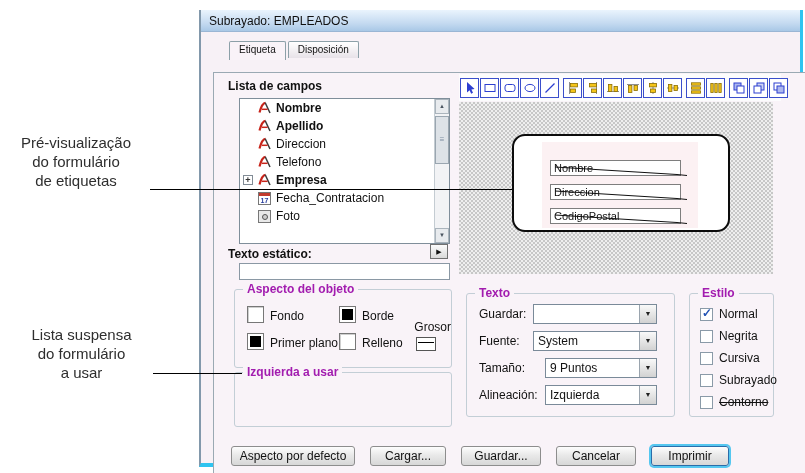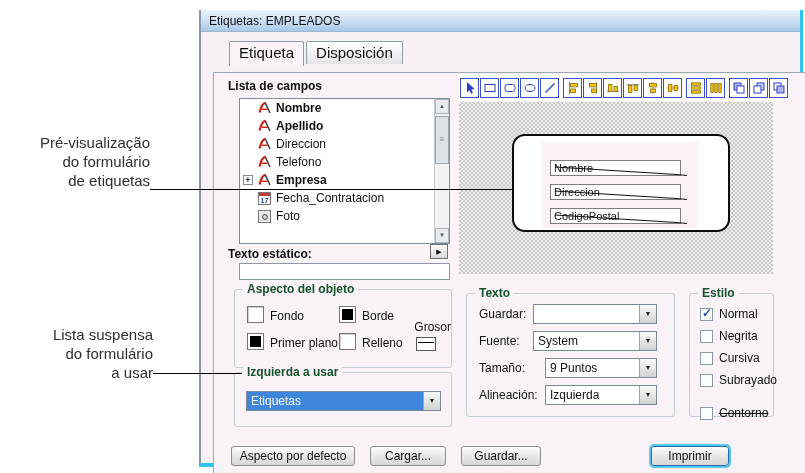--- a/index.html
+++ b/index.html
@@ -1,35 +1,35 @@
 <!DOCTYPE html>
 <html><head>
 <meta charset="utf-8">
 <style>
   * { margin:0; padding:0; box-sizing:border-box; }
   html,body { width:805px; height:473px; background:#ffffff; overflow:hidden;
     font-family:"Liberation Sans", sans-serif; }
   #stage { position:relative; width:805px; height:473px; background:#fff; }
 
   
-  .callout-text { position:absolute; text-align:right; font-size:15px; line-height:19px; color:#2e2e2e; }
+  .callout-text { position:absolute; text-align:center; font-size:15px; line-height:19px; color:#2e2e2e; }
   .callout-line { position:absolute; height:1px; background:#000; z-index:60; }
 
   
   #dialog { position:absolute; left:199px; top:10px; width:604px; height:457px;
     background:#f7f1f6; border-left:2px solid #8298ab;
     border-right:3px solid #2fc4f0; border-bottom:4px solid #2fc4f0; }
   #titlebar { position:absolute; left:0; top:0; right:0; height:22px;
     background:linear-gradient(#eaf4fd,#c3d9f0 65%,#a9c8e6);
     border-bottom:1px solid #9ab6d4; display:flex; align-items:center;
     padding-left:8px; font-size:12px; color:#101010; }
 
   
   #tabs { position:absolute; left:28px; top:31px; display:flex; z-index:3; }
-  .tab { font-size:15px; padding:2px 9px 3px; border:1px solid #8ca0a8; border-bottom:none;
+  .tab { font-size:10px; padding:2px 9px 3px; border:1px solid #8ca0a8; border-bottom:none;
     background:linear-gradient(#ffffff,#e7e2e8); margin-right:2px; border-radius:2px 2px 0 0; color:#111; }
   .tab.active { background:#f9f3f8; padding-bottom:5px; margin-bottom:-2px; }
 
   
   #panel { position:absolute; left:12px; top:62px; width:624px; height:402px;
     border:1px solid #9aa9b3; background:#f9f3f8; }
 
   .grouplab { font-size:12px; font-weight:bold; color:#111; }
 
   
@@ -63,21 +63,21 @@
   #static-arrow { position:absolute; left:216px; top:171px; width:18px; height:15px;
     background:linear-gradient(#fcfcfc,#d9d9d9); border:1px solid #707070; font-size:7px;
     line-height:13px; text-align:center; color:#111; }
   #static-input { position:absolute; left:25px; top:190px; width:211px; height:17px;
     background:#fff; border:1px solid #8a98a4; font-size:12px; padding:0 3px;
     font-family:"Liberation Sans",sans-serif; }
 
   
   .groupbox { position:absolute; border:1px solid #c3ced6; border-radius:3px; }
   .groupbox > .gtitle { position:absolute; top:-8px; left:8px; background:#f9f3f8; padding:0 4px;
-    font-size:12px; font-weight:bold; color:#14532d; white-space:nowrap; }
+    font-size:12px; font-weight:bold; color:#a21caf; white-space:nowrap; }
 
   #g-aspecto { left:20px; top:216px; width:218px; height:79px; }
   .swatch { position:absolute; width:17px; height:17px; border:1px solid #777; }
   .swatch.black { background:#000; box-shadow:inset 0 0 0 2px #fff; }
   .swatch.white { background:#fff; box-shadow:inset 1px 1px 0 #cfcfcf; }
   .swlabel { position:absolute; font-size:12px; color:#111; white-space:nowrap; }
   #grosor-label { position:absolute; left:168px; top:30px; width:48px; text-align:right; font-size:12px; color:#111; }
   #grosor-box { position:absolute; left:181px; top:47px; width:20px; height:14px; background:#fff;
     border:1px solid #555; }
   #grosor-box .ln { position:absolute; left:1px; right:1px; top:4px; height:1px; background:#000; }
@@ -146,21 +146,21 @@
 
   <div class="callout-text" style="left:10px; top:325px; width:143px;">
     <span style="display:block">Lista suspensa</span>
     <span style="display:block">do formulário</span>
     <span style="display:block">a usar</span>
   </div>
   <div class="callout-line" style="left:153px; top:373px; width:89px;"></div>
 
   <div id="dialog">
     <div id="titlebar">
-      <span>Etiquetas: EMPLEADOS</span>
+      <span>Subrayado: EMPLEADOS</span>
     </div>
 
     <div id="tabs">
       <div class="tab active">
         <span>Etiqueta</span>
       </div>
       <div class="tab">
         <span>Disposición</span>
       </div>
     </div>
@@ -248,24 +248,20 @@
         <div class="swatch white" style="left:104px; top:43px;"></div>
         <div class="swlabel" style="left:127px; top:46px;">Relleno</div>
         <div id="grosor-label">Grosor</div>
         <div id="grosor-box">
             <span class="ln"></span>
           </div>
       </div>
 
       <div class="groupbox" id="g-formulario">
         <div class="gtitle">Izquierda a usar</div>
-        <div class="combo" id="combo-formulario">
-          <span class="val sel">Etiquetas</span>
-          <span class="cbtn">▼</span>
-        </div>
       </div>
 
       <div class="groupbox" id="g-texto">
         <div class="gtitle">Texto</div>
         <div class="trow-label" style="top:13px;">Guardar:</div>
         <div class="combo tcombo0">
           <span class="val"></span>
           <span class="cbtn">▼</span>
         </div>
         <div class="trow-label" style="top:40px;">Fuente:</div>
@@ -298,21 +294,21 @@
           <span class="cklabel">Negrita</span>
         </div>
         <div class="ckrow" style="top:57px;">
           <span class="ckbox"></span>
           <span class="cklabel">Cursiva</span>
         </div>
         <div class="ckrow" style="top:79px;">
           <span class="ckbox"></span>
           <span class="cklabel">Subrayado</span>
         </div>
-        <div class="ckrow" style="top:101px;margin-top:11px;">
+        <div class="ckrow" style="top:101px;">
           <span class="ckbox"></span>
           <span class="cklabel strike">Contorno</span>
         </div>
       </div>
 
       <div id="toolbar">
         <div class="tbtn">
             <svg width="14" height="14" viewBox="0 0 14 14">
               <path d="M4 1 L4 11.5 L6.6 9.2 L8.2 12.7 L10 11.8 L8.4 8.4 L11.6 8 Z" fill="#2d3fd0"></path>
             </svg>
@@ -442,19 +438,22 @@
 
       <div class="btn" style="left:17px; width:124px;">
         <span>Aspecto por defecto</span>
       </div>
       <div class="btn" style="left:156px; width:76px;">
         <span>Cargar...</span>
       </div>
       <div class="btn" style="left:247px; width:80px;">
         <span>Guardar...</span>
       </div>
+      <div class="btn" style="left:342px; width:80px;">
+        <span>Cancelar</span>
+      </div>
       <div class="btn default" style="left:437px; width:78px;">
         <span>Imprimir</span>
       </div>
 
     </div>
   </div>
 </div>
 
 </body></html>

